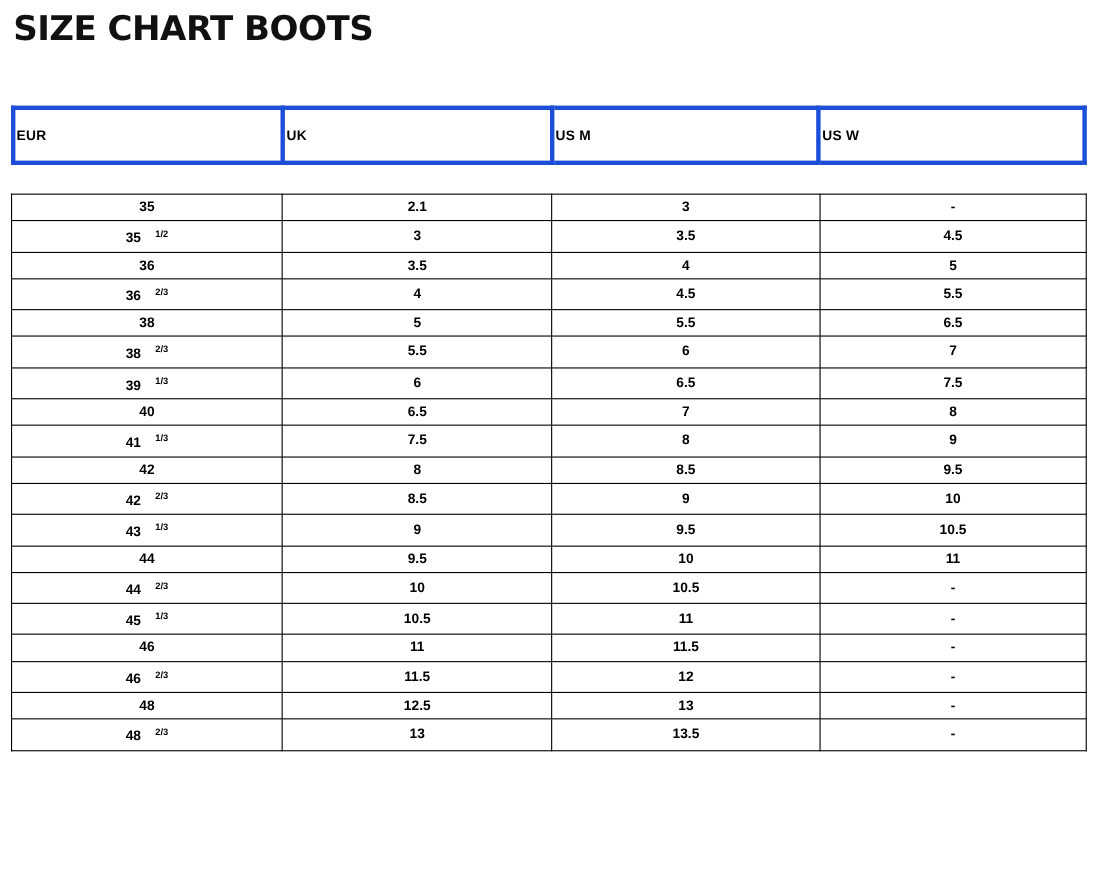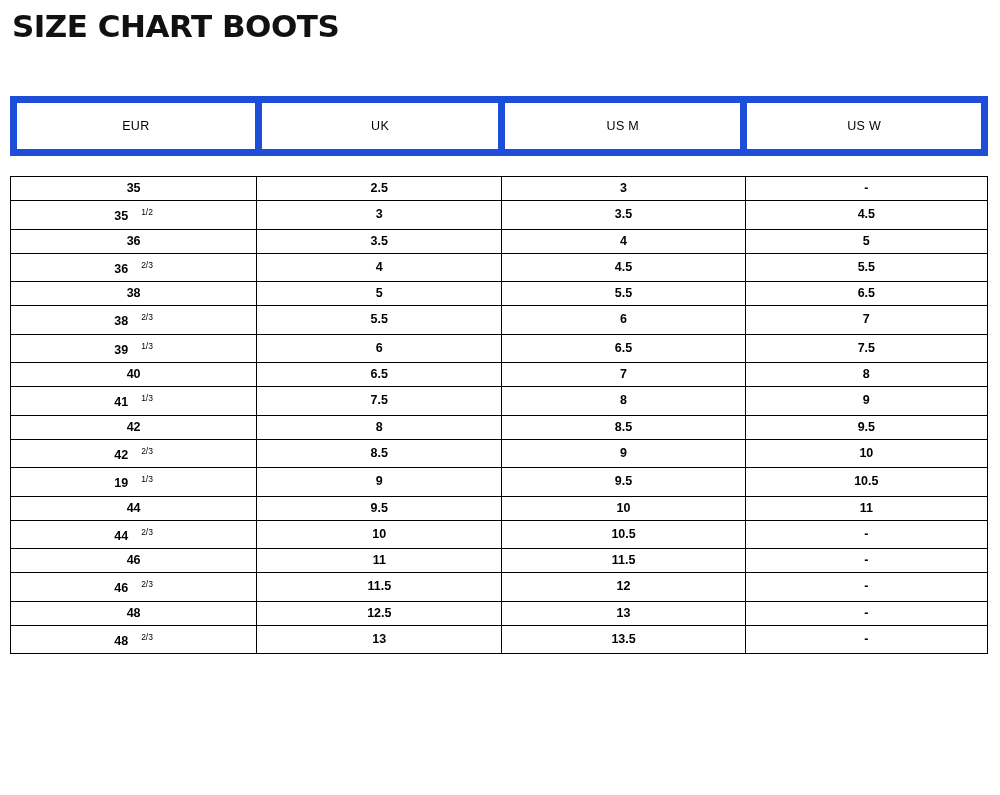--- a/index.html
+++ b/index.html
@@ -34,26 +34,26 @@
   
   .header-table {
     position: absolute;
     left: 10px;
     top: 96px;
     width: 978px;
     border-collapse: collapse;
     table-layout: fixed;
   }
   .header-table td {
-    border: 7px solid #1d4ed8;
+    border: 4px solid #1d4ed8;
     height: 44px;
-    text-align: center;
+    text-align: left;
     vertical-align: middle;
     font-size: 12.5px;
-    font-weight: normal;
+    font-weight: bold;
     letter-spacing: 0.3px;
   }
 
   
   .size-table {
     position: absolute;
     left: 10px;
     top: 176px;
     width: 978px;
     border-collapse: collapse;
@@ -69,21 +69,21 @@
     text-align: center;
     vertical-align: middle;
     font-size: 12.5px;
     font-weight: bold;
     padding: 0;
   }
   .size-table tr:first-child td { border-top: 1px solid #000000; }
   .eur-cell .frac {
     font-size: 8.5px;
     vertical-align: super;
-    font-weight: normal;
+    font-weight: bold;
     margin-left: 13px;
   }
   .col-eur { width: 25.2%; }
   .col-uk  { width: 25.1%; }
   .col-usm { width: 24.9%; }
   .col-usw { width: 24.8%; }
 </style>
 </head>
 <body>
 
@@ -111,21 +111,21 @@
   <table class="size-table">
     <colgroup>
       <col class="col-eur">
         <col class="col-uk">
         <col class="col-usm">
         <col class="col-usw">
     </colgroup>
     <tbody id="size-rows">
         <tr>
           <td class="eur-cell"><span>35</span></td>
-          <td>2.5</td>
+          <td>2.1</td>
           <td>3</td>
           <td>-</td>
         </tr>
         <tr>
           <td class="eur-cell"><span>35</span><span class="frac">1/2</span></td>
           <td>3</td>
           <td>3.5</td>
           <td>4.5</td>
         </tr>
         <tr>
@@ -176,38 +176,44 @@
           <td>8.5</td>
           <td>9.5</td>
         </tr>
         <tr>
           <td class="eur-cell"><span>42</span><span class="frac">2/3</span></td>
           <td>8.5</td>
           <td>9</td>
           <td>10</td>
         </tr>
         <tr>
-          <td class="eur-cell"><span>19</span><span class="frac">1/3</span></td>
+          <td class="eur-cell"><span>43</span><span class="frac">1/3</span></td>
           <td>9</td>
           <td>9.5</td>
           <td>10.5</td>
         </tr>
         <tr>
           <td class="eur-cell"><span>44</span></td>
           <td>9.5</td>
           <td>10</td>
           <td>11</td>
         </tr>
         <tr>
           <td class="eur-cell"><span>44</span><span class="frac">2/3</span></td>
           <td>10</td>
           <td>10.5</td>
           <td>-</td>
         </tr>
         <tr>
+          <td class="eur-cell"><span>45</span><span class="frac">1/3</span></td>
+          <td>10.5</td>
+          <td>11</td>
+          <td>-</td>
+        </tr>
+        <tr>
           <td class="eur-cell"><span>46</span></td>
           <td>11</td>
           <td>11.5</td>
           <td>-</td>
         </tr>
         <tr>
           <td class="eur-cell"><span>46</span><span class="frac">2/3</span></td>
           <td>11.5</td>
           <td>12</td>
           <td>-</td>

